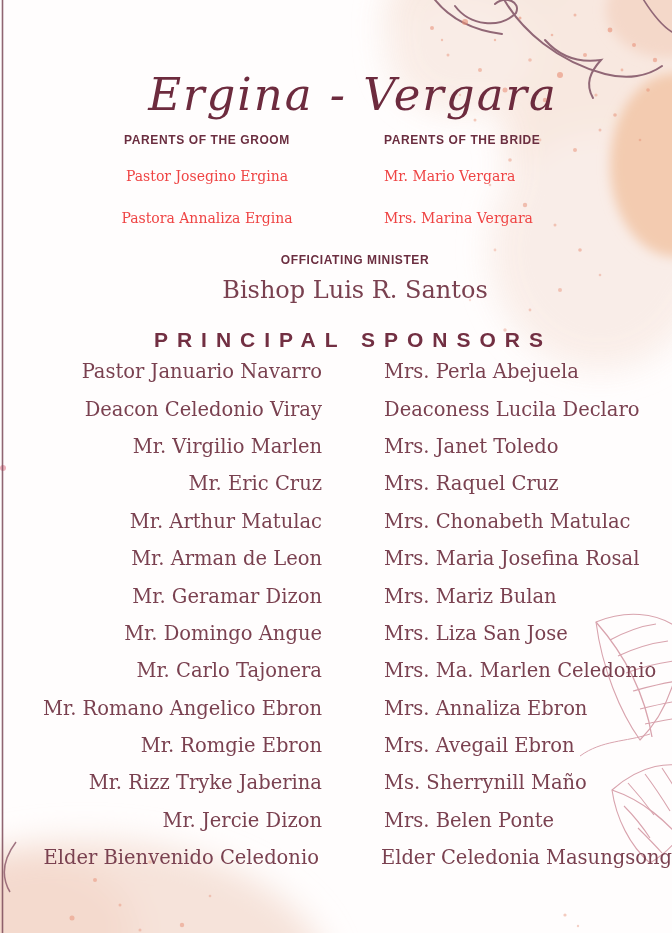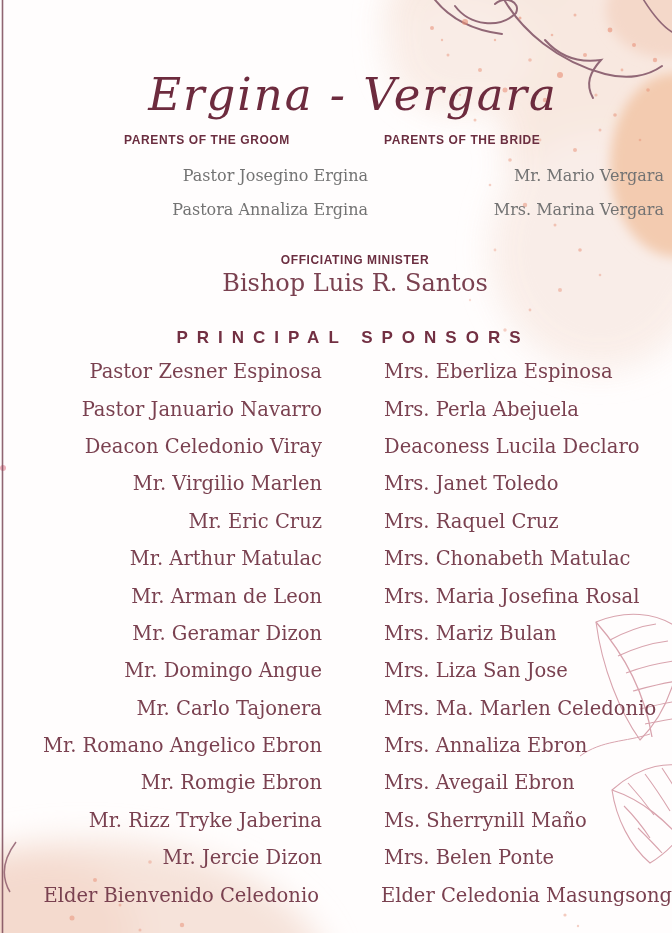--- a/index.html
+++ b/index.html
@@ -11,39 +11,39 @@
   .title{
     position:absolute;top:48px;left:0;width:672px;margin:17px;
     text-align:center;font-family:"DejaVu Serif",serif;font-style:italic;font-weight:400;
     font-size:45px;line-height:60px;letter-spacing:2px;color:#6d2b3e;
   }
   .section-label{
     font-family:"Liberation Sans",sans-serif;font-weight:bold;
     font-size:12px;letter-spacing:0.6px;color:#6b2e40;
   }
   .parent-name{
-    font-size:16px;line-height:26px;color:#737373;text-align:right;
+    font-size:14px;line-height:26px;color:#ef4444;
   }
   .parents-groom{
     position:absolute;top:133px;left:46px;width:322px;text-align:center;
   }
   .parents-bride{
     position:absolute;top:133px;left:384px;width:280px;text-align:left;
   }
   .parents-groom .section-label,.parents-bride .section-label{display:block;margin-bottom:16px;}
-  .parent-name + .parent-name{margin-top:8px;}
+  .parent-name + .parent-name{margin-top:16px;}
   .officiant{
     position:absolute;top:253px;left:205px;width:300px;text-align:center;
   }
-  .officiant .section-label{display:block;margin-bottom:3px;}
+  .officiant .section-label{display:block;margin-bottom:10px;}
   .officiant-name{font-size:24px;line-height:27px;color:#7a4150;}
   .ps-heading{
     position:absolute;top:328px;left:0;width:672px;box-sizing:border-box;padding-left:34px;
     text-align:center;font-family:"Liberation Sans",sans-serif;font-weight:bold;
-    font-size:17px;letter-spacing:9px;color:#722f42;
+    font-size:21px;letter-spacing:9px;color:#722f42;
   }
   .sponsors{position:absolute;top:353px;left:0;width:672px;}
   .sp-row{display:flex;height:37.4px;align-items:center;}
   .sp-left{
     width:322px;text-align:right;font-size:19.5px;color:#7a4150;white-space:nowrap;
   }
   .sp-right{
     margin-left:62px;text-align:left;font-size:19.5px;color:#7a4150;white-space:nowrap;
   }
 </style>
@@ -182,24 +182,20 @@
 
   <section class="officiant">
     <span class="section-label">OFFICIATING MINISTER</span>
     <div class="officiant-name">Bishop Luis R. Santos</div>
   </section>
 
   <div class="ps-heading">PRINCIPAL SPONSORS</div>
 
   <section class="sponsors">
     <div class="sp-row">
-      <div class="sp-left">Pastor Zesner Espinosa</div>
-      <div class="sp-right">Mrs. Eberliza Espinosa</div>
-    </div>
-    <div class="sp-row">
       <div class="sp-left">Pastor Januario Navarro</div>
       <div class="sp-right">Mrs. Perla Abejuela</div>
     </div>
     <div class="sp-row">
       <div class="sp-left">Deacon Celedonio Viray</div>
       <div class="sp-right">Deaconess Lucila Declaro</div>
     </div>
     <div class="sp-row">
       <div class="sp-left">Mr. Virgilio Marlen</div>
       <div class="sp-right">Mrs. Janet Toledo</div>

